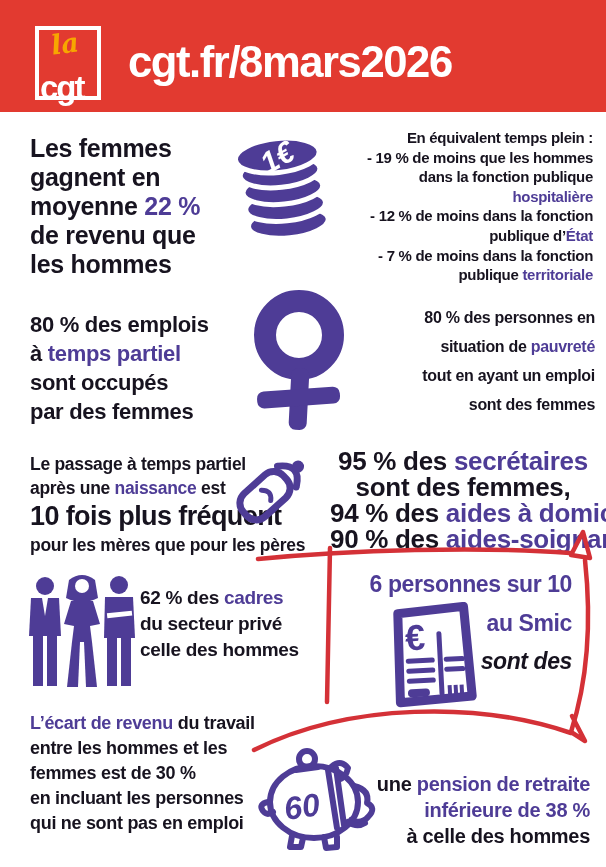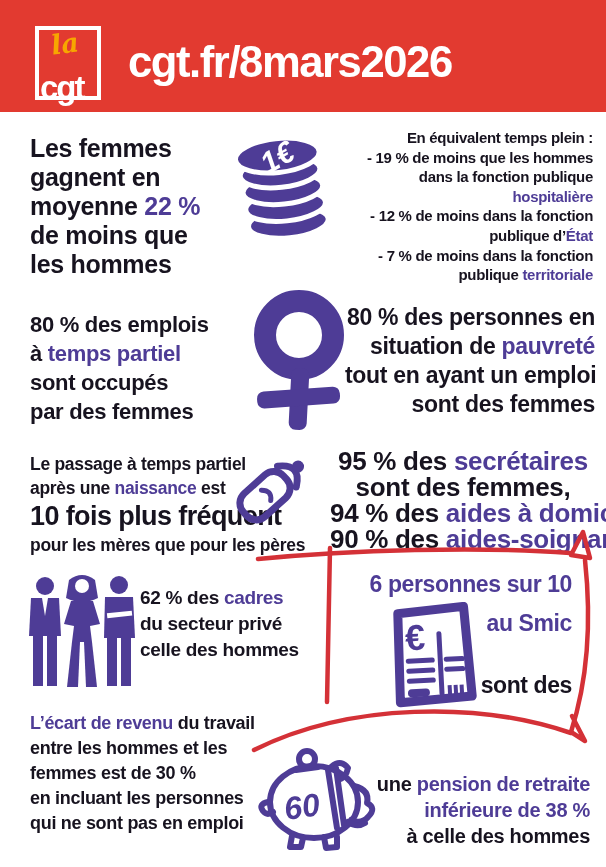--- a/index.html
+++ b/index.html
@@ -16,31 +16,31 @@
   .logo-cgt{position:absolute;left:1px;bottom:-8px;color:#fff;font-size:33px;letter-spacing:-2px;line-height:1;}
   .title{position:absolute;left:128px;top:36px;margin:0;color:#fff;font-size:45px;letter-spacing:-1.5px;
          transform:scaleX(.97);transform-origin:left;white-space:nowrap;}
   
   .tb{position:absolute;white-space:nowrap;letter-spacing:-.3px;}
   .tb .hl{color:var(--purple,#4e3c96);}
   .tb .big{font-size:27px;letter-spacing:-.6px;}
   .b-paygap{left:30px;top:134px;width:215px;font-size:25px;line-height:29px;}
   .b-fp{right:13px;top:128px;width:235px;font-size:15px;line-height:19.6px;text-align:right;}
   .b-tp{left:30px;top:310px;width:210px;font-size:22px;line-height:29px;}
-  .b-pauv{right:11px;top:303px;width:250px;font-size:23px;line-height:29px;text-align:right;}
+  .b-pauv{right:11px;top:303px;width:250px;font-size:16px;line-height:29px;text-align:right;}
   .b-nais{left:30px;top:452px;width:310px;font-size:17.5px;line-height:24px;}
   .b-nais .big{line-height:33px;}
   .b-met{left:330px;top:448px;width:266px;font-size:26px;line-height:26px;text-align:center;}
   .b-cadres{left:140px;top:585px;width:170px;font-size:19px;line-height:26px;}
   .b-ecart{left:30px;top:711px;width:240px;font-size:18px;line-height:25px;}
   .b-retraite{right:16px;top:745px;width:240px;font-size:20px;line-height:26px;text-align:right;}
   .smic-line{position:absolute;right:34px;width:260px;font-size:23px;text-align:right;white-space:nowrap;letter-spacing:-.4px;}
   .smic-1{top:571px;color:var(--purple,#4e3c96);}
   .smic-2{top:610px;color:var(--purple,#4e3c96);}
-  .smic-3{top:672px;}
+  .smic-3{top:648px;font-style:italic;}
   .smic-4{top:686px;}
   
   .icon{position:absolute;color:var(--purple,#4e3c96);}
   .i-coins{left:233px;top:117px;}
   .i-venus{left:243px;top:288px;}
   .i-bottle{left:228px;top:446px;}
   .i-people{left:28px;top:574px;}
   .i-payslip{left:384px;top:602px;}
   .i-piggy{left:254px;top:740px;}
   .i-frame{left:240px;top:526px;color:var(--frame_red,#d43137);}
@@ -51,21 +51,21 @@
 <div class="page">
 
   <header class="header">
     <div class="logo">
       <span class="logo-la">la</span>
       <span class="logo-cgt">cgt</span>
     </div>
     <h1 class="title">cgt.fr/8mars2026</h1>
   </header>
 
-  <div class="tb b-paygap"><span>Les femmes</span><br><span>gagnent en</span><br><span>moyenne </span><span class="hl">22 %</span><br><span>de moins que</span><br><span>les hommes</span></div>
+  <div class="tb b-paygap"><span>Les femmes</span><br><span>gagnent en</span><br><span>moyenne </span><span class="hl">22 %</span><br><span>de revenu que</span><br><span>les hommes</span></div>
 
   <svg class="icon i-coins" width="102" height="128" viewBox="0 0 102 128">
     <g transform="rotate(-6 51 64)">
       <g fill="currentColor" stroke="#fff" stroke-width="5">
         <ellipse cx="51" cy="106" rx="40" ry="15"></ellipse>
         <ellipse cx="50" cy="89" rx="40" ry="15"></ellipse>
         <ellipse cx="49" cy="72" rx="40" ry="15"></ellipse>
         <ellipse cx="48" cy="55" rx="40" ry="15"></ellipse>
         <ellipse cx="47" cy="38" rx="42" ry="17"></ellipse>
       </g>

